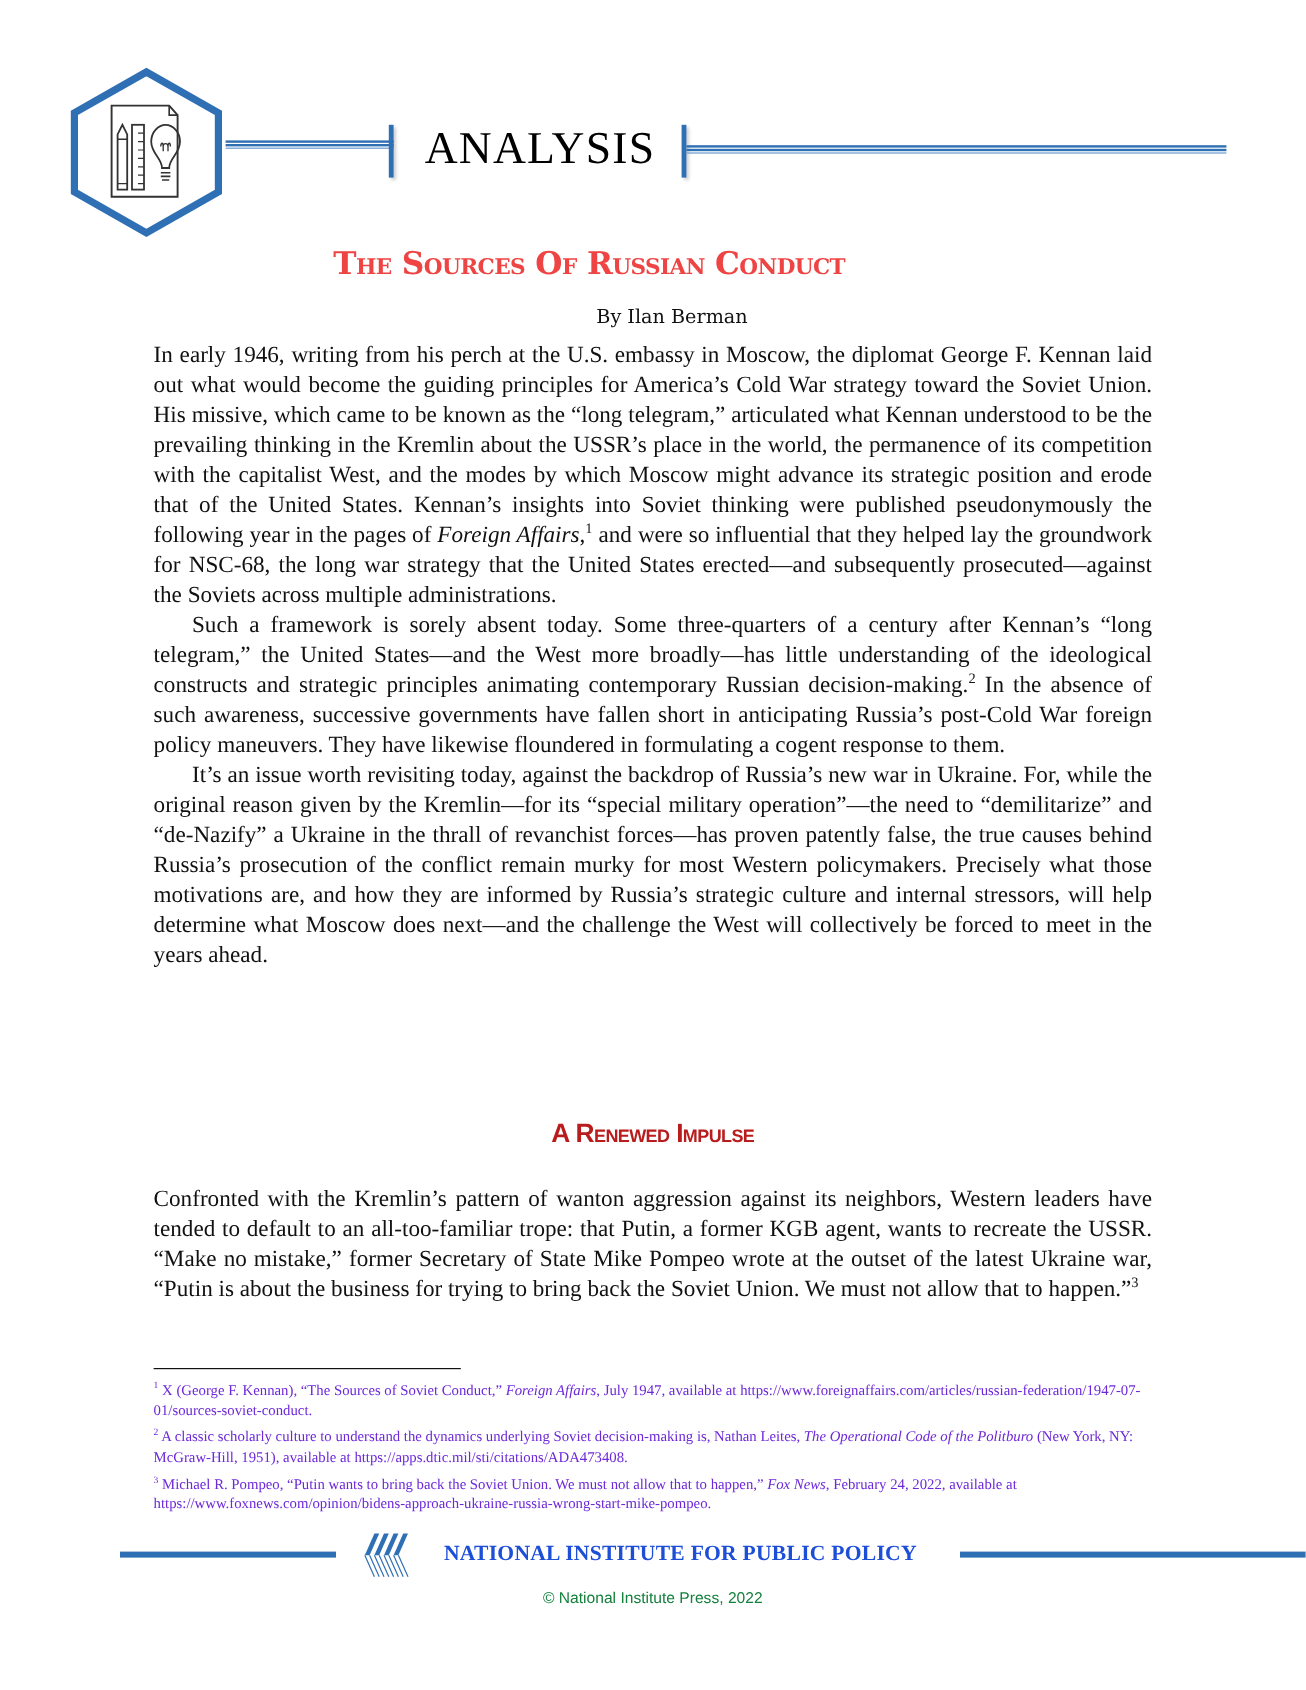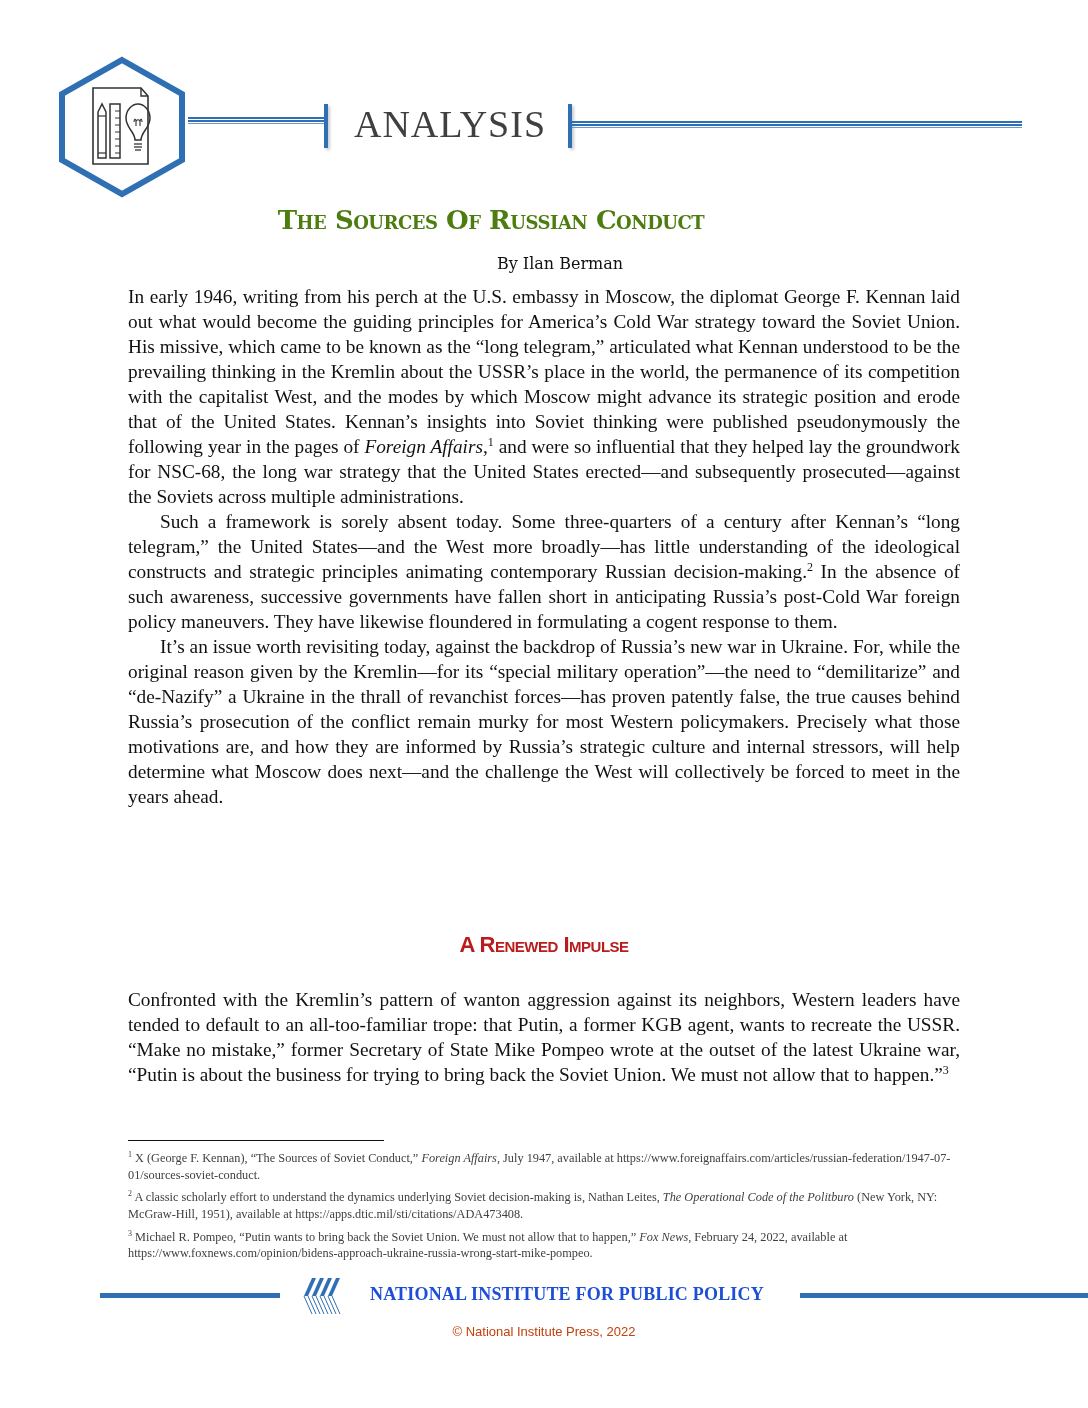--- a/index.html
+++ b/index.html
@@ -6,43 +6,43 @@
     body { width: 1088px; height: 1408px; position: relative; overflow: hidden; font-family: "Liberation Serif", serif; color: #111; }
 
     .hex-logo { position: absolute; left: 56px; top: 56px; width: 132px; height: 142px; }
     .hdr-line-left { position: absolute; left: 188px; top: 117px; width: 140px; height: 8px; }
     .hdr-line-left .l1, .hdr-line-right .l1 { position: absolute; left: 0; right: 0; top: 0; height: 2px; background: #2f6fb3; }
     .hdr-line-left .l2, .hdr-line-right .l2 { position: absolute; left: 0; right: 0; top: 3px; height: 2px; background: #2f6fb3; }
     .hdr-line-left .l3, .hdr-line-right .l3 { position: absolute; left: 0; right: 0; top: 6px; height: 1px; background: #6a9bd0; }
     .hdr-bar-left { position: absolute; left: 324px; top: 104px; width: 4px; height: 44px; background: #2f6fb3; box-shadow: 2px 2px 3px rgba(0,0,0,0.2); }
     .hdr-bar-right { position: absolute; left: 568px; top: 104px; width: 4px; height: 44px; background: #2f6fb3; box-shadow: 2px 2px 3px rgba(0,0,0,0.2); }
     .hdr-line-right { position: absolute; left: 572px; top: 121px; width: 450px; height: 8px; }
-    .hdr-title { position: absolute; left: 340px; top: 102px; width: 220px; text-align: center; font-family: "Liberation Serif", serif; font-size: 38px; letter-spacing: 1px; color: #404040; }
+    .hdr-title { position: absolute; left: 340px; top: 102px; width: 220px; text-align: center; font-family: "Liberation Serif", serif; font-size: 38px; letter-spacing: 1px; color: #000000; }
 
-    .doc-title { position: absolute; left: 0; width: 982px; top: 205px; text-align: center; font-family: "DejaVu Serif", serif; font-weight: bold; font-size: 26px; font-variant: small-caps; letter-spacing: -0.5px; color: #4d7c0f; }
+    .doc-title { position: absolute; left: 0; width: 982px; top: 205px; text-align: center; font-family: "DejaVu Serif", serif; font-weight: bold; font-size: 26px; font-variant: small-caps; letter-spacing: -0.5px; color: #ef4444; }
     .byline { position: absolute; left: 16px; width: 1088px; top: 254px; text-align: center; font-family: "DejaVu Serif", serif; font-size: 16px; color: #111; }
 
     .body-text { position: absolute; left: 128px; width: 832px; font-family: "Liberation Serif", serif; font-size: 19.3px; line-height: 25px; text-align: justify; color: #111; }
     .body-text p { margin: 0; }
     .body-text p.indent { text-indent: 32px; }
     .body-text sup { font-size: 12px; line-height: 0; }
     .block1 { top: 284px; }
     .section-title { position: absolute; left: 0; width: 1088px; top: 932px; text-align: center; font-family: "Liberation Sans", sans-serif; font-weight: bold; font-size: 22px; font-variant: small-caps; letter-spacing: -0.5px; color: #b91c1c; }
     .block2 { top: 987px; }
 
     .fn-rule { position: absolute; left: 128px; top: 1140px; width: 256px; height: 1px; background: #111; }
-    .footnotes { position: absolute; left: 128px; top: 1147px; width: 850px; font-family: "Liberation Serif", serif; font-size: 12.3px; line-height: 16.6px; color: #404040; }
+    .footnotes { position: absolute; left: 128px; top: 1147px; width: 850px; font-family: "Liberation Serif", serif; font-size: 12.3px; line-height: 16.6px; color: #6d28d9; }
     .footnotes .fn { margin: 0 0 3px 0; }
     .footnotes sup { font-size: 8px; }
 
     .foot-line-left { position: absolute; left: 100px; top: 1293px; width: 180px; height: 5px; background: #2f6fb3; }
     .foot-line-right { position: absolute; left: 800px; top: 1293px; width: 290px; height: 5px; background: #2f6fb3; }
     .foot-logo { position: absolute; left: 300px; top: 1276px; width: 48px; height: 40px; }
     .foot-org { position: absolute; left: 370px; top: 1284px; font-family: "Liberation Serif", serif; font-weight: bold; font-size: 18px; color: #1d4ed8; letter-spacing: 0.2px; }
-    .copyright { position: absolute; left: 0; width: 1088px; top: 1324px; text-align: center; font-family: "Liberation Sans", sans-serif; font-size: 13px; color: #c2410c; }
+    .copyright { position: absolute; left: 0; width: 1088px; top: 1324px; text-align: center; font-family: "Liberation Sans", sans-serif; font-size: 13px; color: #15803d; }
   </style>
 </head>
 <body>
 
 <div class="hex-logo">
   <svg width="132" height="142" viewBox="0 0 132 142">
     <polygon points="66,4 126,38 126,104 66,138 6,104 6,38" fill="#fff" stroke="#2f6fb3" stroke-width="6"></polygon>
 
     <path d="M37,32 L85,32 L92,40 L92,108 L37,108 Z" fill="none" stroke="#333" stroke-width="1.6"></path>
     <path d="M85,32 L85,40 L92,40" fill="none" stroke="#333" stroke-width="1.4"></path>
@@ -91,21 +91,21 @@
 </div>
 
 <div class="section-title">A Renewed Impulse</div>
 <div class="body-text block2">
   <p><span>Confronted with the Kremlin’s pattern of wanton aggression against its neighbors, Western leaders have tended to default to an all-too-familiar trope: that Putin, a former KGB agent, wants to recreate the USSR. “Make no mistake,” former Secretary of State Mike Pompeo wrote at the outset of the latest Ukraine war, “Putin is about the business for trying to bring back the Soviet Union. We must not allow that to happen.”</span><sup>3</sup></p>
 </div>
 
 <div class="fn-rule"></div>
 <div class="footnotes">
   <p class="fn"><sup>1</sup><span> X (George F. Kennan), “The Sources of Soviet Conduct,” </span><i>Foreign Affairs</i><span>, July 1947, available at https://www.foreignaffairs.com/articles/russian-federation/1947-07-01/sources-soviet-conduct.</span></p>
-  <p class="fn"><sup>2</sup><span> A classic scholarly effort to understand the dynamics underlying Soviet decision-making is, Nathan Leites, </span><i>The Operational Code of the Politburo</i><span> (New York, NY: McGraw-Hill, 1951), available at https://apps.dtic.mil/sti/citations/ADA473408.</span></p>
+  <p class="fn"><sup>2</sup><span> A classic scholarly culture to understand the dynamics underlying Soviet decision-making is, Nathan Leites, </span><i>The Operational Code of the Politburo</i><span> (New York, NY: McGraw-Hill, 1951), available at https://apps.dtic.mil/sti/citations/ADA473408.</span></p>
   <p class="fn"><sup>3</sup><span> Michael R. Pompeo, “Putin wants to bring back the Soviet Union. We must not allow that to happen,” </span><i>Fox News</i><span>, February 24, 2022, available at https://www.foxnews.com/opinion/bidens-approach-ukraine-russia-wrong-start-mike-pompeo.</span></p>
 </div>
 
 <div class="foot-line-left"></div>
 <div class="foot-logo">
   <svg width="48" height="40" viewBox="0 0 48 40">
     <g fill="#2f6fb3">
       <polygon points="4,20 12,2 16,2 8,20"></polygon>
       <polygon points="12,20 20,2 24,2 16,20"></polygon>
       <polygon points="20,20 28,2 32,2 24,20"></polygon>

